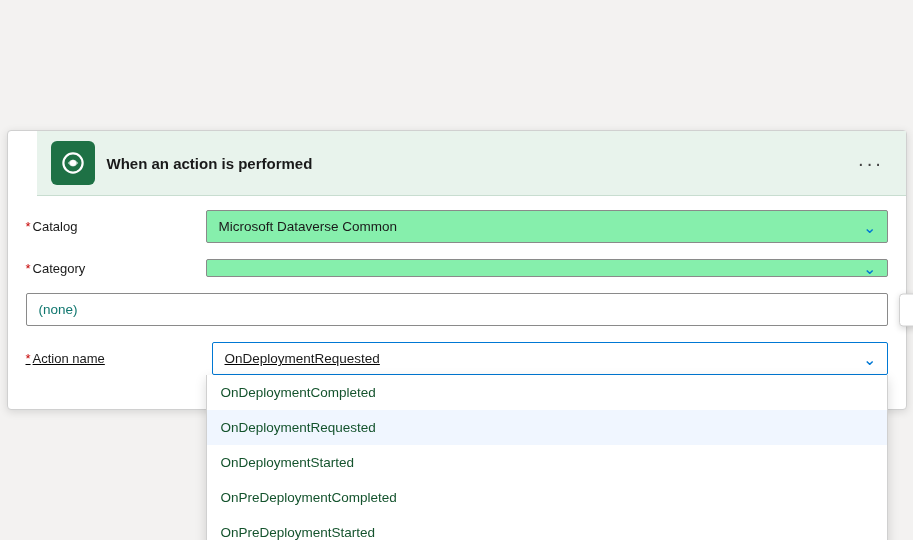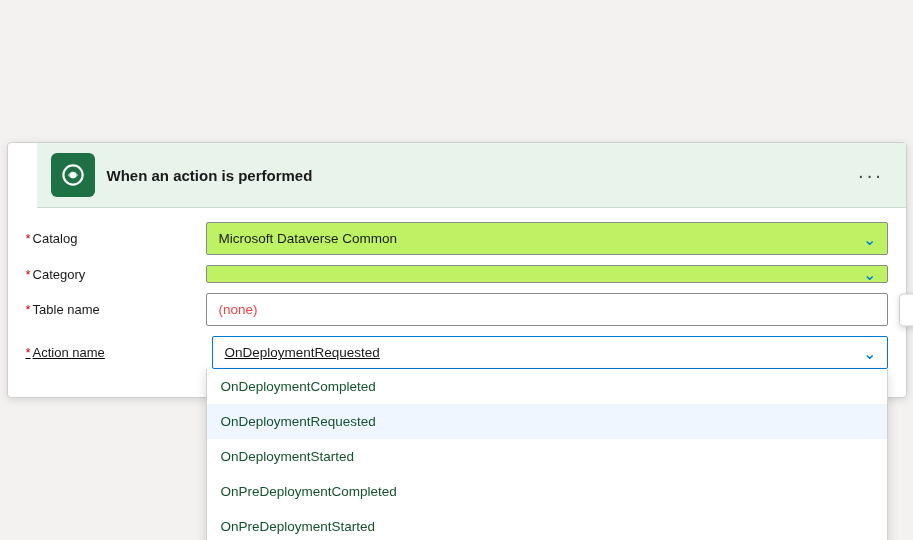--- a/index.html
+++ b/index.html
@@ -58,21 +58,21 @@
       letter-spacing: 2px;
       padding: 4px 8px;
     }
     .card-body {
       padding: 14px 18px 18px 18px;
       position: relative;
     }
     .field-row {
       display: flex;
       align-items: center;
-      margin-bottom: 10px;
+      margin-bottom: 16px;
       position: relative;
     }
     .field-label {
       width: 180px;
       flex-shrink: 0;
       font-size: 13px;
       color: #1a1a1a;
     }
     .field-label .required {
       color: #c50000;
@@ -81,21 +81,21 @@
     .field-control {
       flex: 1;
       position: relative;
     }
     .dropdown-box {
       border: 1px solid #8a8a8a;
       border-radius: 2px;
       padding: 8px 40px 8px 12px;
       font-size: 13.5px;
       color: #1a1a1a;
-      background: #bef264;
+      background: #86efac;
       cursor: pointer;
       width: 100%;
       display: flex;
       align-items: center;
       justify-content: space-between;
       position: relative;
     }
     .dropdown-box .chevron {
       position: absolute;
       right: 10px;
@@ -107,21 +107,21 @@
     .table-name-row .field-control {
       display: flex;
       align-items: center;
       gap: 10px;
     }
     .table-name-input {
       border: 1px solid #8a8a8a;
       border-radius: 2px;
       padding: 8px 12px;
       font-size: 13.5px;
-      color: #ef4444;
+      color: #0f766e;
       flex: 1;
     }
     .show-options-bubble {
       position: absolute;
       right: -5px;
       top: 50%;
       transform: translateY(-50%);
       background: #fff;
       border: 1px solid #d0d0d0;
       border-radius: 4px;
@@ -228,23 +228,20 @@
         <span class="required">*</span><span>Category</span>
       </div>
       <div class="field-control">
         <div class="dropdown-box">
           <span class="chevron">⌄</span>
         </div>
       </div>
     </div>
 
     <div class="field-row table-name-row">
-      <div class="field-label">
-        <span class="required">*</span><span>Table name</span>
-      </div>
       <div class="field-control" style="position:relative;">
         <input class="table-name-input" type="text" style="width: 100%;" value="(none)">
         <div class="show-options-bubble" style="right:-120px;top:50%;transform:translateY(-50%);">Show options</div>
       </div>
     </div>
 
     <div class="field-row action-name-row">
       <div class="field-label">
         <span class="required">*</span><span>Action name</span>
       </div>

